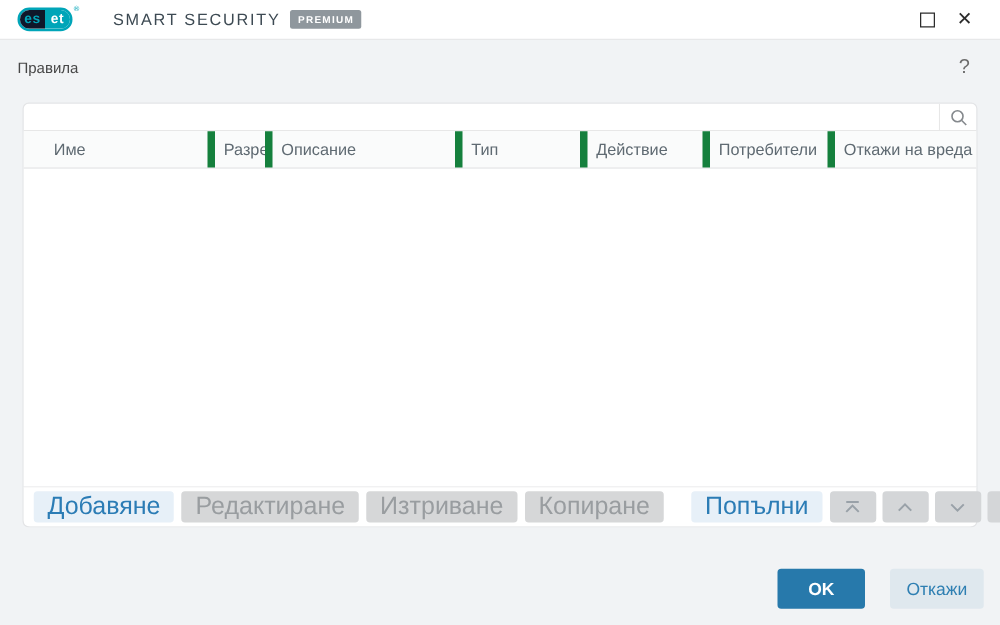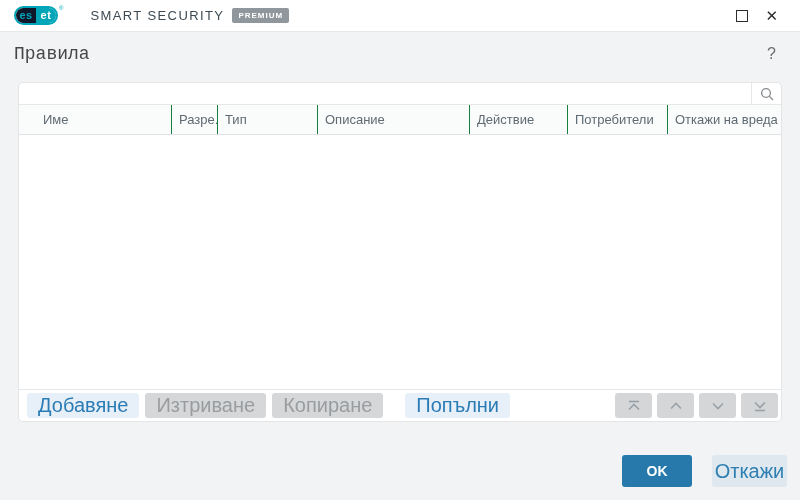--- a/index.html
+++ b/index.html
@@ -44,21 +44,21 @@
     gap: 17px; padding-right: 22px;
   }
   .maximize-icon { width: 12px; height: 12px; border: 1.5px solid #2c2c2c; display: inline-block; }
   .close-icon { font-size: 15px; color: #2c2c2c; line-height: 1; cursor: default; }
 
   
   .page-header {
     position: absolute; top: 32px; left: 0; right: 0; height: 44px;
     display: flex; align-items: center; padding: 0 24px 0 14px;
   }
-  .page-title { font-size: 18px; color: #474747; font-family: Liberation Mono, monospace; }
+  .page-title { font-size: 12px; color: #474747; }
   .help-icon { margin-left: auto; font-size: 16px; color: #6d6d6d; }
 
   
   .panel {
     position: absolute; left: 18px; top: 82px; width: 764px; height: 340px;
     background: #fff; border: 1px solid #e4e5e7; border-radius: 5px;
     display: flex; flex-direction: column;
   }
   .search-row { height: 22px; display: flex; align-items: stretch; border-bottom: 1px solid #e7e7e7; }
   .search-input {
@@ -69,21 +69,21 @@
     width: 30px; border-left: 1px solid #e7e7e7; background: transparent;
     display: flex; align-items: center; justify-content: center; border-top-right-radius: 5px;
   }
   .table-header {
     height: 30px; display: flex; align-items: stretch;
     background: #fafbfb; border-bottom: 1px solid #e1e2e3;
     font-size: 13px; color: #5f6a72;
   }
   .th {
     display: flex; align-items: center; padding-left: 7px;
-    border-right: 1px solid #15803d; overflow: hidden; white-space: nowrap;
+    border-right: 6px solid #15803d; overflow: hidden; white-space: nowrap;
   }
   .th.c1 { width: 153px; padding-left: 24px; }
   .th.c2 { width: 46px; }
   .th.c3 { width: 100px; }
   .th.c4 { width: 152px; }
   .th.c5 { width: 98px; }
   .th.c6 { width: 100px; }
   .th.c7 { flex: 1; border-right: none; }
   .table-body { flex: 1; background: #fff; }
 
@@ -114,21 +114,21 @@
     display: flex; justify-content: flex-end; align-items: flex-start;
     gap: 20px; padding: 33px 13px 0 0;
   }
   .ok-btn {
     width: 70px; height: 32px; background: #2779ab; color: #fff;
     border: none; border-radius: 3px; font-size: 14px; font-weight: bold;
     font-family: Liberation Sans, sans-serif;
   }
   .cancel-btn {
     width: 75px; height: 32px; background: #dfe8ee; color: #2e7fb2;
-    border: none; border-radius: 3px; font-size: 20px;
+    border: none; border-radius: 3px; font-size: 14px;
     font-family: "Liberation Sans", sans-serif;
   }
 </style>
 </head>
 <body>
 
 <div class="titlebar">
   <div class="eset-logo">
     <span class="logo-oval">
       <span class="logo-es">es</span>
@@ -157,31 +157,32 @@
       <svg width="14" height="14" viewBox="0 0 14 14">
         <circle cx="6" cy="6" r="4.4" fill="none" stroke="#85898d" stroke-width="1.3"></circle>
         <line x1="9.4" y1="9.4" x2="13" y2="13" stroke="#85898d" stroke-width="1.3"></line>
       </svg>
     </span>
   </div>
 
   <div class="table-header">
     <div class="th c1">Име</div>
     <div class="th c2">Разре...</div>
+    <div class="th c4">Описание</div>
     <div class="th c3">Тип</div>
-    <div class="th c4">Описание</div>
     <div class="th c5">Действие</div>
     <div class="th c6">Потребители</div>
     <div class="th c7">Откажи на вреда</div>
   </div>
 
   <div class="table-body"></div>
 
   <div class="toolbar-row">
     <button class="pill-btn pill-enabled">Добавяне</button>
+    <button class="pill-btn pill-disabled" disabled="">Редактиране</button>
     <button class="pill-btn pill-disabled" disabled="">Изтриване</button>
     <button class="pill-btn pill-disabled" disabled="">Копиране</button>
     <button class="pill-btn pill-enabled gap-before">Попълни</button>
 
     <div class="move-group">
       <button class="move-btn" disabled="">
         <svg width="16" height="12" viewBox="0 0 16 12" fill="none">
           <line x1="3" y1="1.5" x2="13" y2="1.5" stroke="#99a1a8" stroke-width="1.6"></line>
           <polyline points="3,9.5 8,4.5 13,9.5" stroke="#99a1a8" stroke-width="1.6"></polyline>
         </svg>

